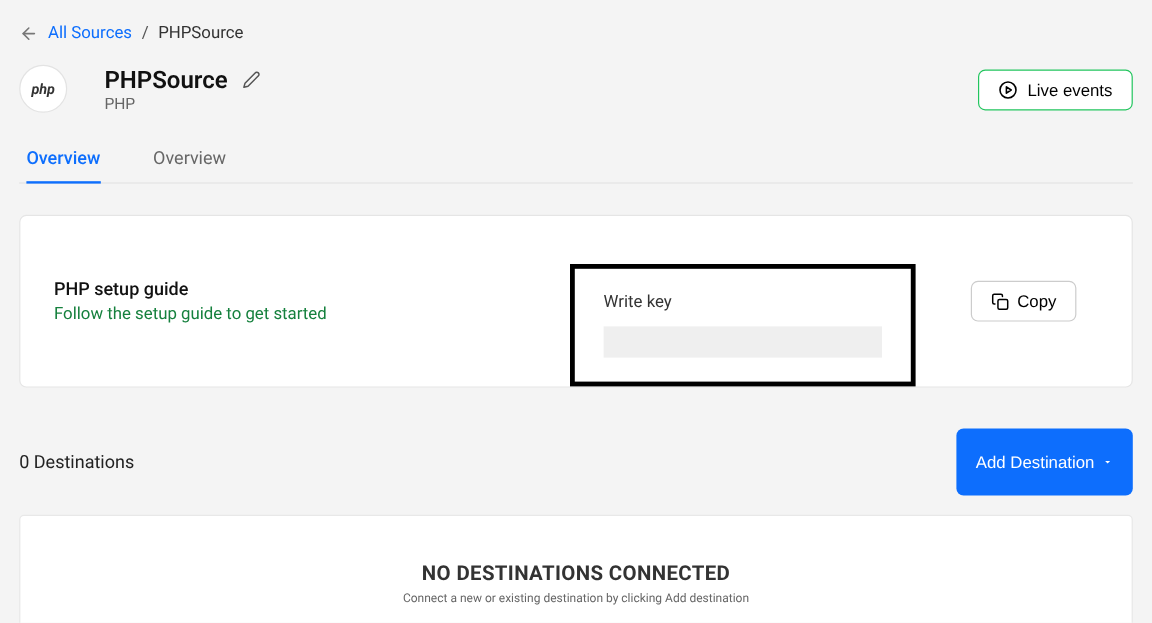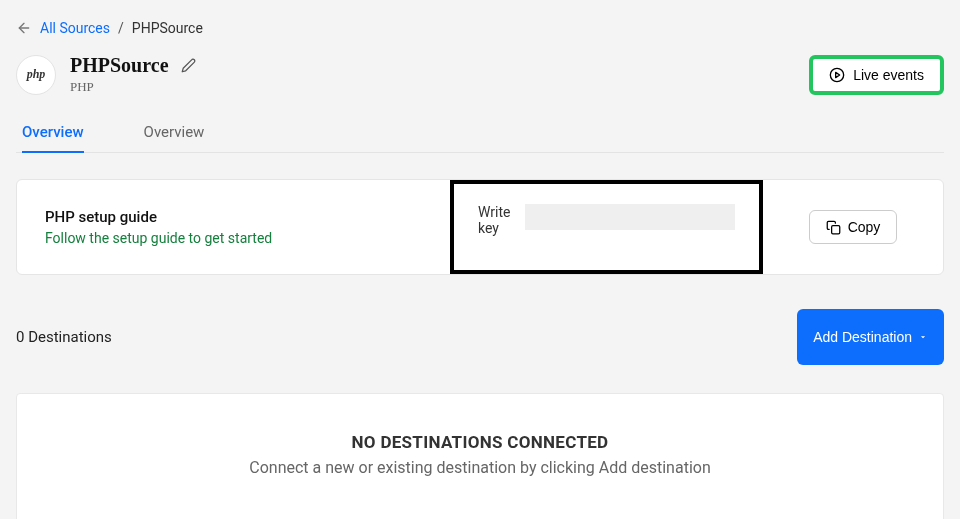--- a/index.html
+++ b/index.html
@@ -28,46 +28,45 @@
 
   
   .header-row {
     display: flex;
     align-items: center;
     justify-content: space-between;
     margin-bottom: 28px;
   }
   .header-left {
     display: flex;
-    align-items: center;
-    gap: 14px;
-    font-family: Liberation Serif, serif;
+    align-items: flex-start;
+    gap: 31px;
   }
   .logo-circle {
     width: 40px; height: 40px;
     border-radius: 50%;
     background: #fff;
     border: 1px solid #e3e3e3;
     display:flex; align-items:center; justify-content:center;
     font-size: 12px; font-style: italic; font-weight: 700;
     color: #333;
   }
   .title-block { display:flex; flex-direction:column; }
   .title-row { display:flex; align-items:center; gap:12px;}
   .title { font-size: 20px; font-weight:600; color:#111;}
   .edit-icon { color:#555; cursor:pointer; display:flex;}
   .subtitle { font-size:13px; color:#666; margin-top:2px;}
   .live-btn {
-    background:#fff; border:4px solid #22c55e; border-radius:6px;
+    background:#fff; border:1px solid #22c55e; border-radius:6px;
     padding: 8px 16px; font-size:14px; display:flex; align-items:center; gap:8px; cursor:pointer;
   }
 
   
   .tabs {
-    display:flex; gap: 60px; border-bottom:1px solid #e3e3e3; margin-bottom: 26px;
+    display:flex; gap: 44px; border-bottom:1px solid #e3e3e3; margin-bottom: 26px;
     padding-left: 6px;
   }
   .tab {
     padding-bottom: 10px; font-size:15px; color:#666; cursor:pointer;
     border-bottom: 2px solid transparent;
     margin-bottom:-1px;
   }
   .tab.active { color:#0d6efd; border-bottom-color:#0d6efd; font-weight:500;}
 
   
@@ -81,56 +80,56 @@
     flex:1; padding: 28px 28px;
     display:flex; align-items:center; justify-content:space-between;
   }
   .setup-text h3 { font-size:15px; font-weight:500; color:#111; margin-bottom:4px;}
   .setup-text p { font-size:14px; color:#15803d;}
   .see-guide-btn {
     background:#fff; border:1px solid #ccc; border-radius:6px;
     padding:8px 16px; font-size:14px; display:flex; align-items:center; gap:8px; cursor:pointer;
   }
   .card-middle {
-    width: 313px;
+    width: 288px;
     border: 4px solid #000;
     padding: 20px 24px;
-    display:flex; flex-direction:row;
+    display:flex; flex-direction:column;margin-top:40px;
   }
   .write-key-label { font-size:14px; color:#333; margin-bottom:12px;}
   .write-key-box {
     background:#efefef; height:26px; width:100%; border:none;
   }
   .card-right {
     flex: 0 0 180px;
     display:flex; align-items:center; justify-content:center;
   }
   .copy-btn {
     background:#fff; border:1px solid #ccc; border-radius:6px;
     padding:8px 16px; font-size:14px; display:flex; align-items:flex-end; gap:7px; cursor:pointer;
   }
 
   
   .dest-header {
     display:flex; align-items:center; justify-content:space-between;
-    margin-bottom: 28px;
+    margin-bottom: 16px;
   }
   .dest-count { font-size:15px; color:#222;}
   .add-dest-btn {
     background:#0d6efd; color:#fff; border:none; border-radius:6px;
     padding:20px 16px; font-size:14px; display:flex; align-items:center; gap:6px; cursor:pointer;
   }
 
   
   .empty-block {
     background:#fff; border:1px solid #e8e8e8; border-radius:4px;
     padding: 38px 20px 48px 20px; text-align:center;
   }
   .empty-title { font-size:17px; font-weight:700; letter-spacing:0.3px; color:#333; margin-bottom:6px;}
-  .empty-sub { font-size:16px; color:#666;}
+  .empty-sub { font-size:10px; color:#666;}
 
   svg { display:block; }
 </style>
 </head>
 <body>
 
 <div class="breadcrumb">
   <span class="back-arrow">
     <svg width="16" height="16" viewBox="0 0 24 24" fill="none" stroke="currentColor" stroke-width="2" stroke-linecap="round" stroke-linejoin="round">
         <line x1="19" y1="12" x2="5" y2="12"></line>

